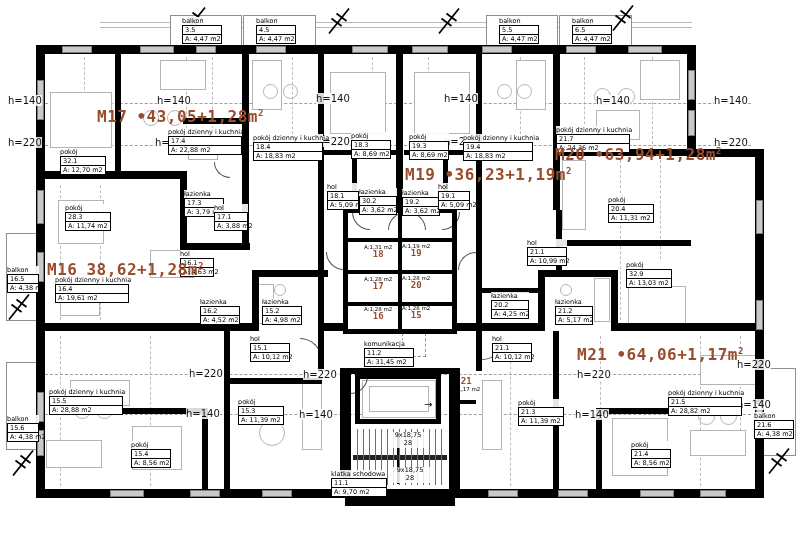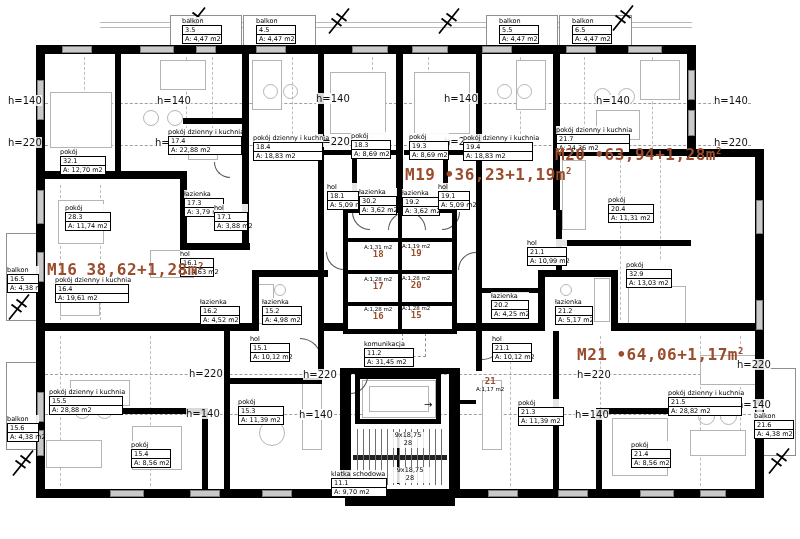--- a/index.html
+++ b/index.html
@@ -33,20 +33,21 @@
   .snum{font-family:"DejaVu Sans Mono",monospace;font-weight:bold;font-size:9px;color:#9b4c2d;line-height:1}
   .stairlab{position:absolute;z-index:30;font-size:6.5px;line-height:1.2;text-align:center;background:rgba(255,255,255,.85)}
   .slope{position:absolute;z-index:8}
   .elevarrow{position:absolute;z-index:30;font-size:10px;color:#000}
 </style>
 </head>
 <body>
 
 <div id="plan">
 
+  <div class="apt" style="left:97px;top:107px"><span class="aid">M17</span><span>•43,05+1,28m</span><sup>2</sup></div>
   <div class="apt" style="left:405px;top:165px"><span class="aid">M19</span><span>•36,23+1,19m</span><sup>2</sup></div>
   <div class="apt" style="left:555px;top:145px"><span class="aid">M20</span><span>•63,94+1,28m</span><sup>2</sup></div>
   <div class="apt" style="left:47px;top:260px"><span class="aid">M16</span><span>38,62+1,28m</span><sup>2</sup></div>
   <div class="apt" style="left:577px;top:345px"><span class="aid">M21</span><span>•64,06+1,17m</span><sup>2</sup></div>
 
   <div class="rlabel" style="left:60px;top:148px;width:46px">
       <div class="rname">pokój</div>
       <div class="rbox">
         <div class="rnum">32.1</div>
         <div class="rarea">A: 12,70 m2</div>
@@ -343,21 +344,21 @@
       <div class="snum">20</div>
     </div>
   <div class="stor" style="left:364px;top:306px">
       <div class="sarea">A:1,28 m2</div>
       <div class="snum">16</div>
     </div>
   <div class="stor" style="left:402px;top:305px">
       <div class="sarea">A:1,28 m2</div>
       <div class="snum">15</div>
     </div>
-  <div class="stor" style="left:476px;top:377px">
+  <div class="stor" style="left:452px;top:377px">
       <div class="snum">21</div>
       <div class="sarea">A:1,17 m2</div>
     </div>
 
   <div class="hlab" style="left:8px;top:95px">h=140</div>
   <div class="hlab" style="left:8px;top:137px">h=220</div>
   <div class="hlab" style="left:157px;top:95px">h=140</div>
   <div class="hlab" style="left:155px;top:137px">h=220</div>
   <div class="hlab" style="left:316px;top:93px">h=140</div>
   <div class="hlab" style="left:316px;top:136px">h=220</div>

